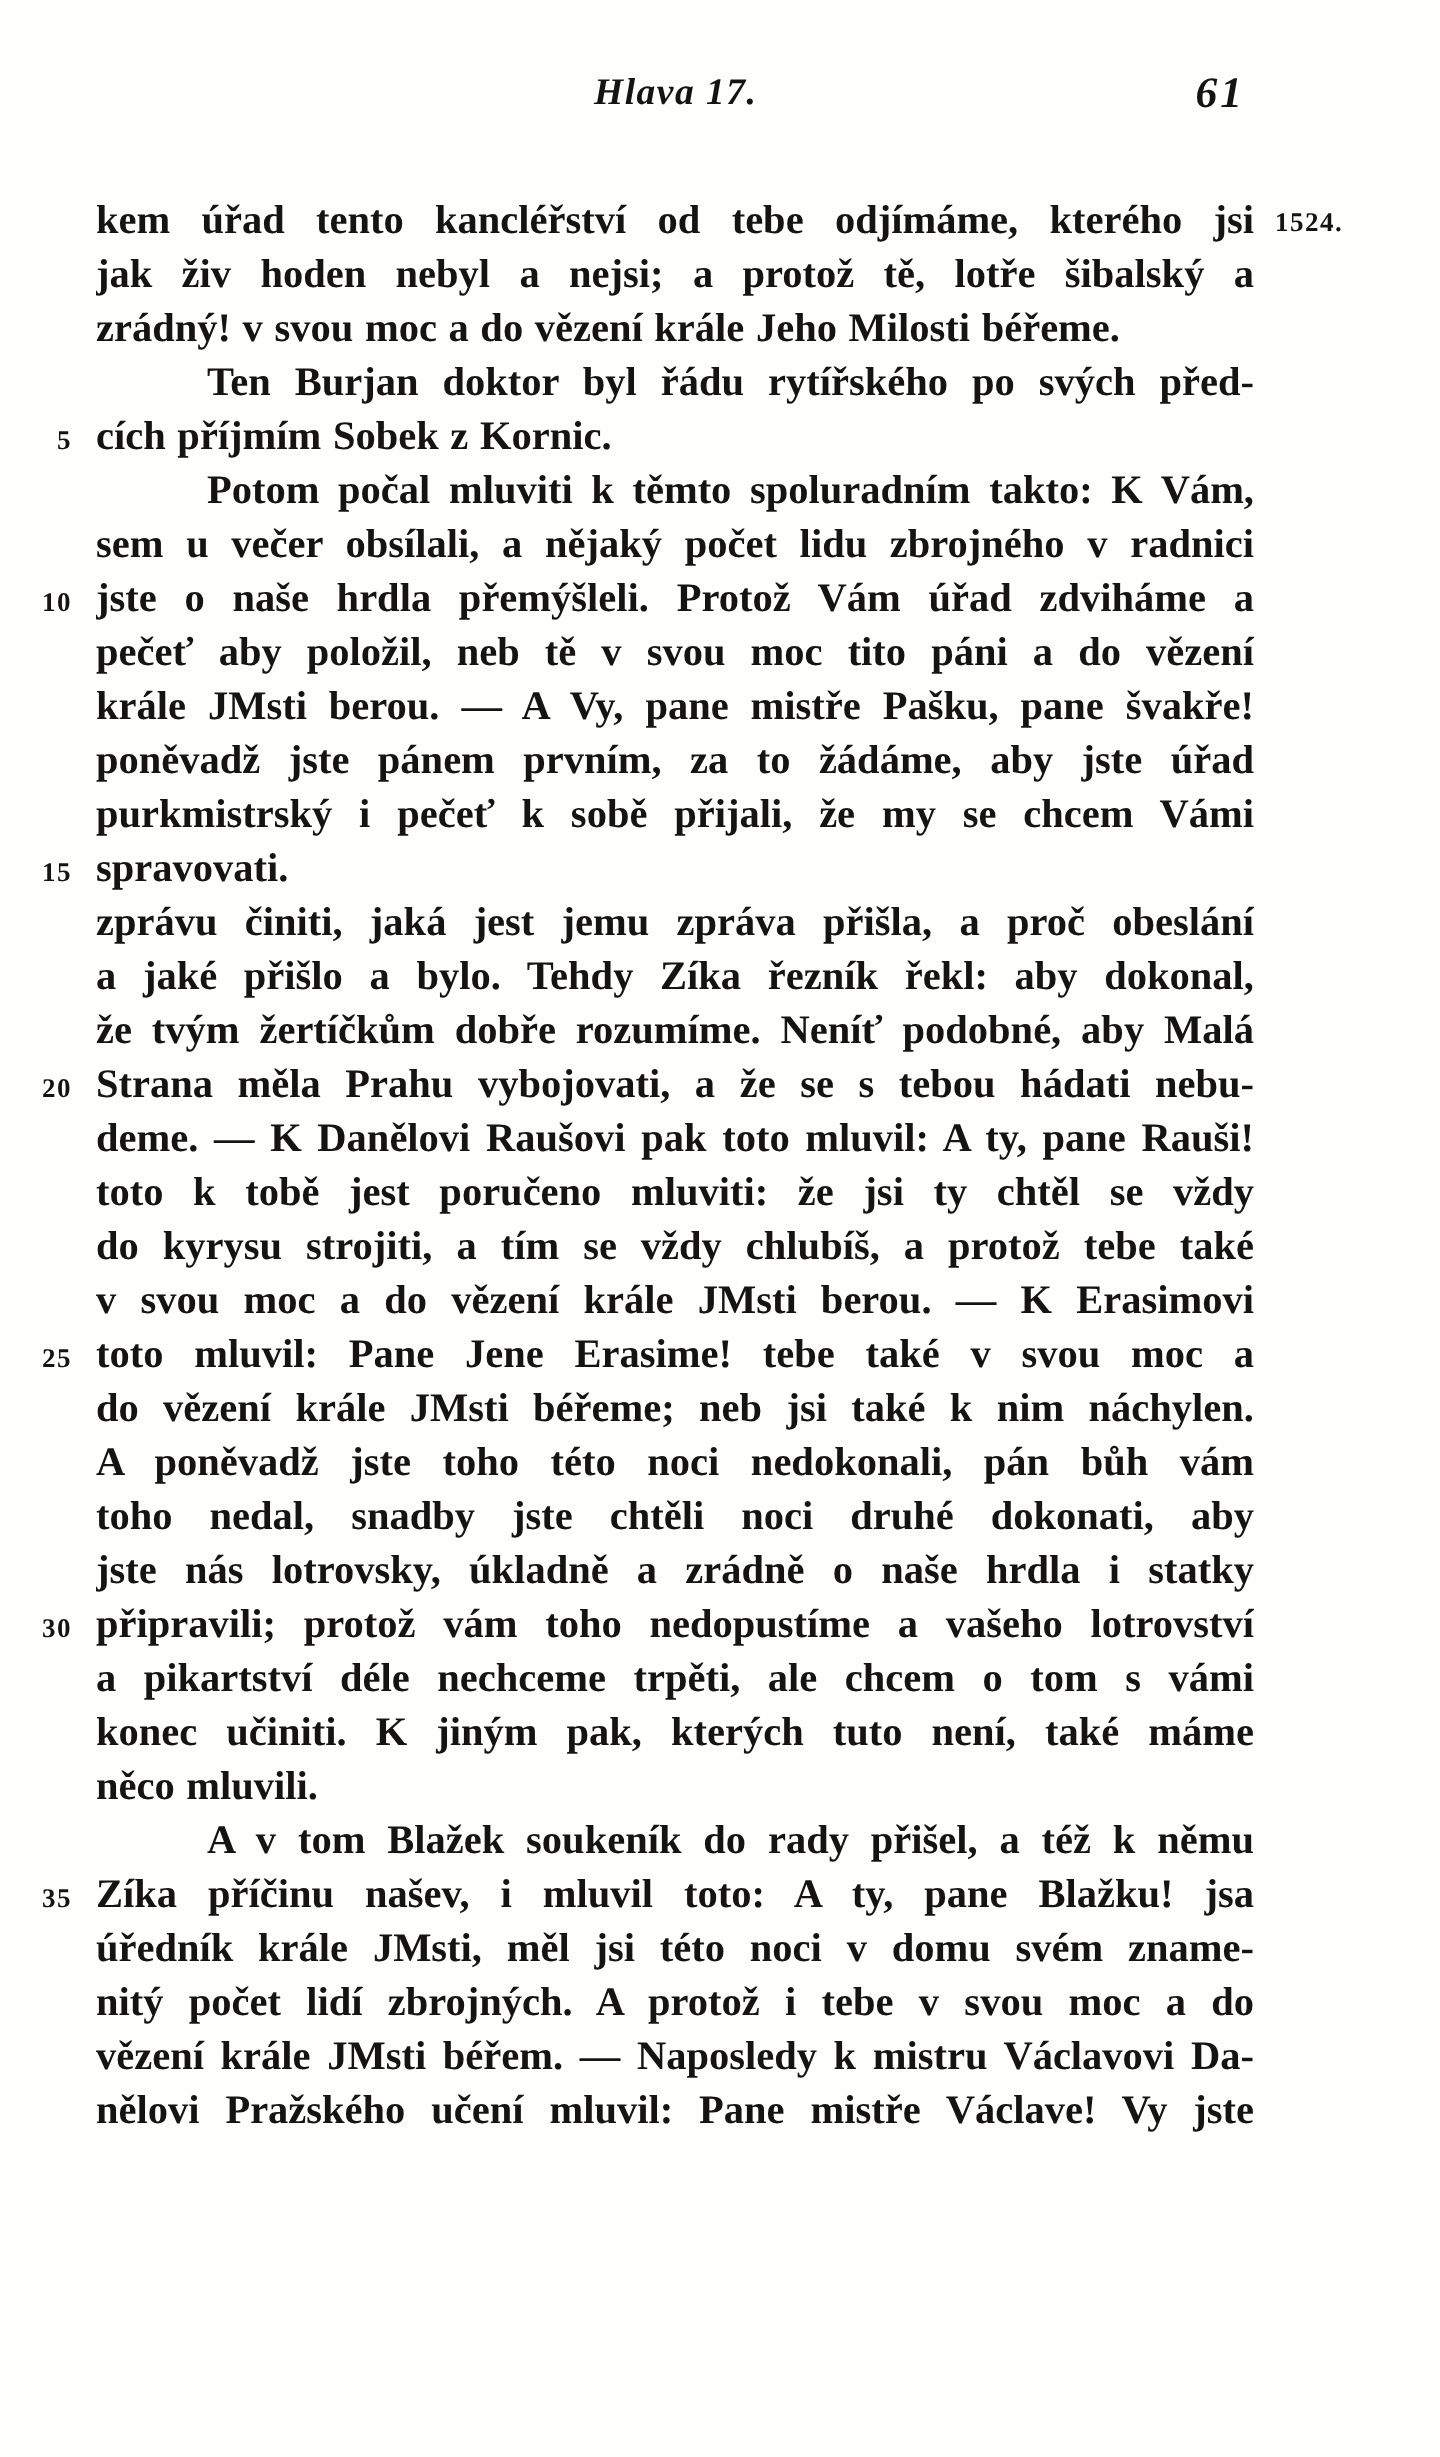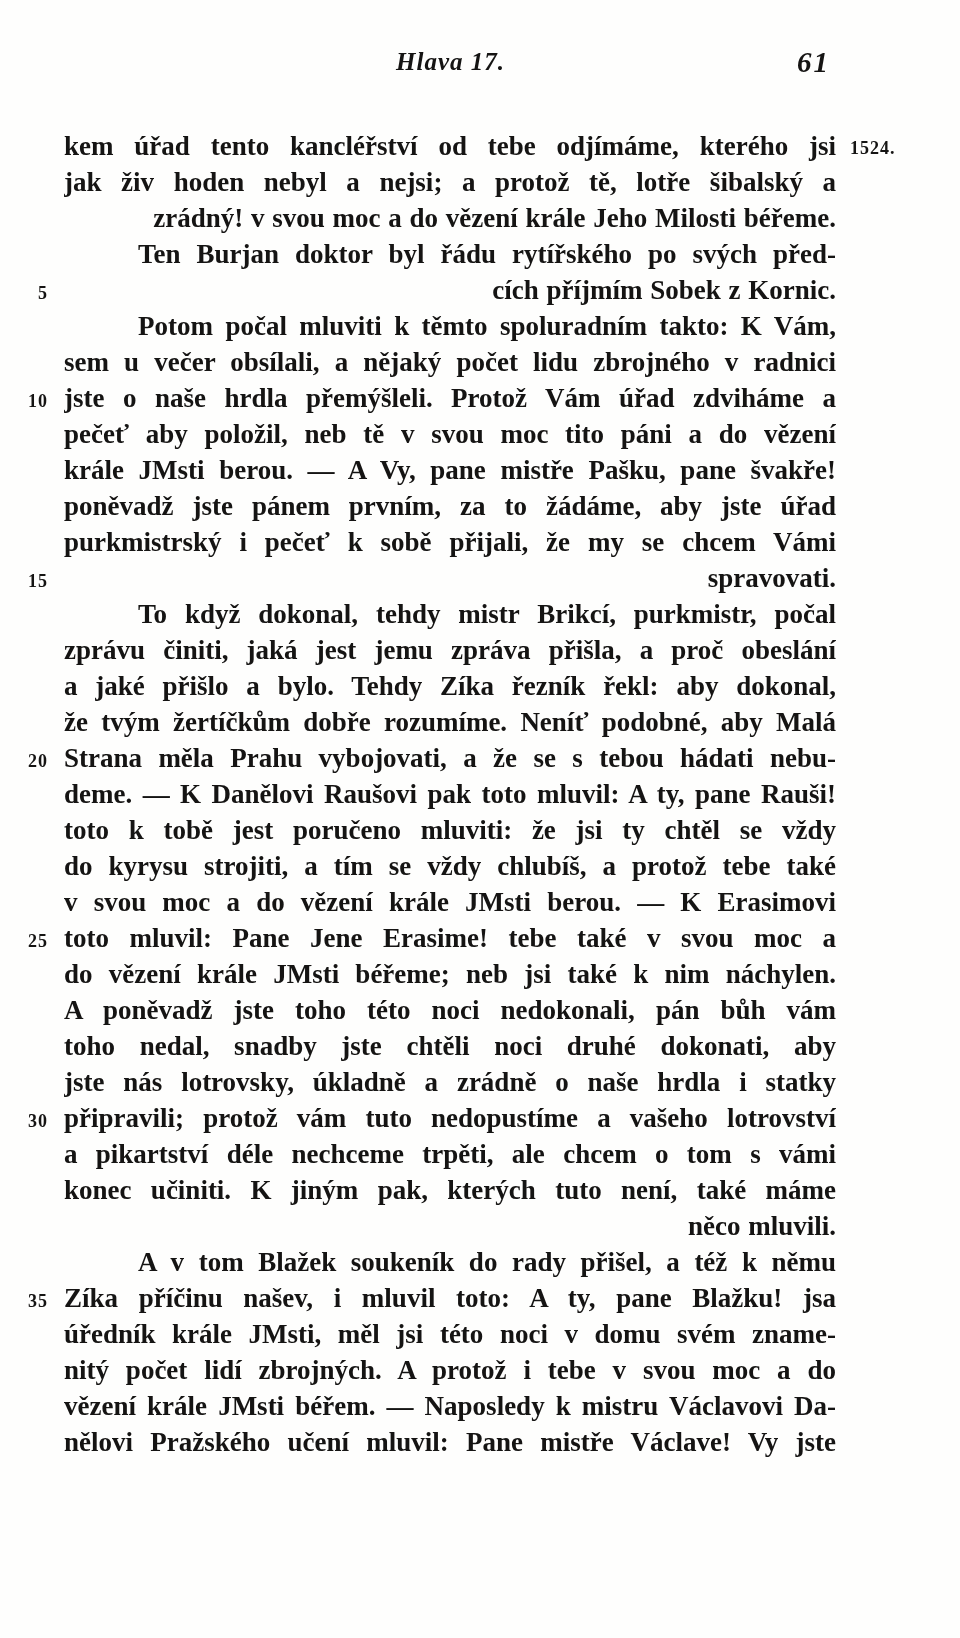--- a/index.html
+++ b/index.html
@@ -31,21 +31,21 @@
     line-height:36px; font-size:27px; font-weight:bold;
     text-align:justify;
     overflow:hidden;
     word-spacing:1px;
   }
   
   .line.just .content::after {
     content:""; display:inline-block; width:100%; height:0; vertical-align:top;
   }
   .line.para-start .content { text-indent:74px; }
-  .line.para-end .content { text-align:right; }
+  .line.para-end .content { text-align:left; }
   .lnum {
     position:absolute; left:16px; top:7px;
     width:32px; text-align:right;
     font-size:18px; font-weight:bold; line-height:29px;
     letter-spacing:1px;
   }
   .year {
     position:absolute; left:850px; top:6px;
     font-size:18px; font-weight:bold; line-height:29px;
     letter-spacing:1px;
@@ -118,25 +118,20 @@
       <div class="line just">
     <span class="lnum"></span>
     <span class="content">purkmistrský i pečeť k sobě přijali, že my se chcem Vámi</span>
     <span class="year"></span>
   </div>
       <div class="line ragged para-end">
     <span class="lnum">15</span>
     <span class="content">spravovati.</span>
     <span class="year"></span>
   </div>
-      <div class="line just para-start">
-    <span class="lnum"></span>
-    <span class="content">To když dokonal, tehdy mistr Brikcí, purkmistr, počal</span>
-    <span class="year"></span>
-  </div>
       <div class="line just">
     <span class="lnum"></span>
     <span class="content">zprávu činiti, jaká jest jemu zpráva přišla, a proč obeslání</span>
     <span class="year"></span>
   </div>
       <div class="line just">
     <span class="lnum"></span>
     <span class="content">a jaké přišlo a bylo. Tehdy Zíka řezník řekl: aby dokonal,</span>
     <span class="year"></span>
   </div>
@@ -190,21 +185,21 @@
     <span class="content">toho nedal, snadby jste chtěli noci druhé dokonati, aby</span>
     <span class="year"></span>
   </div>
       <div class="line just">
     <span class="lnum"></span>
     <span class="content">jste nás lotrovsky, úkladně a zrádně o naše hrdla i statky</span>
     <span class="year"></span>
   </div>
       <div class="line just">
     <span class="lnum">30</span>
-    <span class="content">připravili; protož vám tuto nedopustíme a vašeho lotrovství</span>
+    <span class="content">připravili; protož vám toho nedopustíme a vašeho lotrovství</span>
     <span class="year"></span>
   </div>
       <div class="line just">
     <span class="lnum"></span>
     <span class="content">a pikartství déle nechceme trpěti, ale chcem o tom s vámi</span>
     <span class="year"></span>
   </div>
       <div class="line just">
     <span class="lnum"></span>
     <span class="content">konec učiniti. K jiným pak, kterých tuto není, také máme</span>

